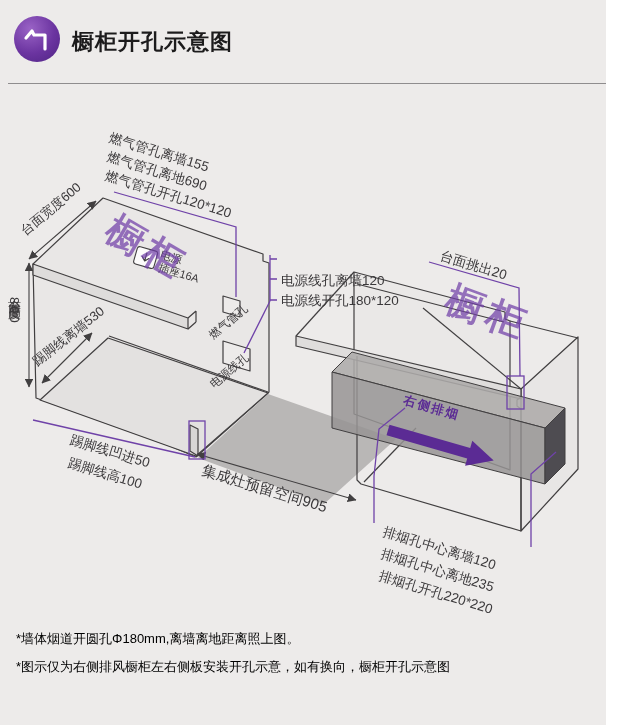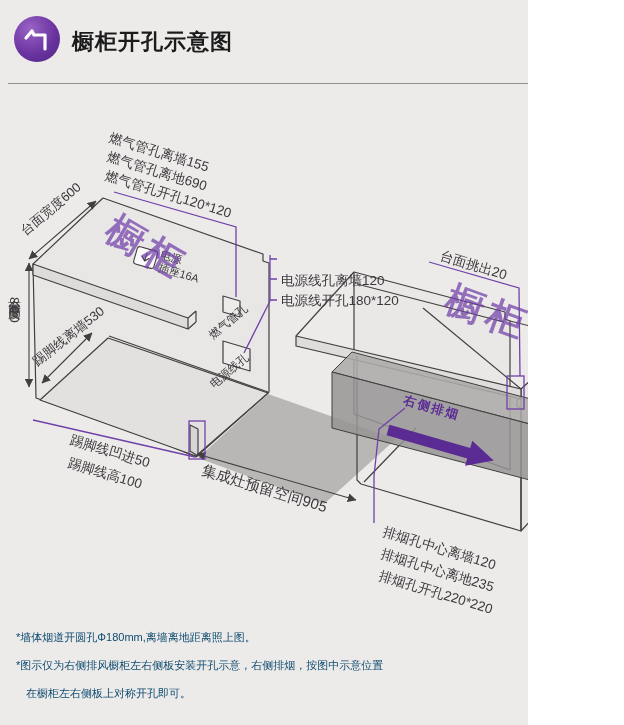--- a/index.html
+++ b/index.html
@@ -1,36 +1,36 @@
 <!DOCTYPE html>
 <html><head>
 <meta charset="utf-8">
 <style>
   html,body{margin:0;padding:0;}
   body{font-family:"Liberation Sans","DejaVu Sans",sans-serif;}
-  .page{position:relative;width:528px;height:725px;background:#edebea;overflow:hidden;}
+  .page{position:relative;width:606px;height:725px;background:#edebea;overflow:hidden;}
   .hdr-icon{position:absolute;left:14px;top:16px;width:46px;height:46px;border-radius:50%;
     background:radial-gradient(circle at 35% 28%,#9a63c6,#6b34a0 55%,#4e2383 100%);}
   .hdr-title{position:absolute;left:72px;top:27px;font-size:22px;font-weight:700;color:#1c1b1c;letter-spacing:1px;}
   .divider{position:absolute;left:8px;top:83px;width:608px;height:0;border-top:1px solid #8f8d8e;}
   svg.diagram{position:absolute;left:0;top:0;width:624px;height:725px;}
   .lbl{position:absolute;white-space:nowrap;color:#3b393b;transform-origin:0 0;font-size:13.5px;}
   .r17{transform:rotate(17deg);}
   .r16{transform:rotate(16deg);}
   .rm40{transform:rotate(-40deg);}
   .rm38{transform:rotate(-38deg);}
   .vert{writing-mode:vertical-rl;text-orientation:mixed;letter-spacing:2px;}
   .small{font-size:11px;}
   .holelbl{font-size:11.5px;}
   .big905{font-size:15px;}
   .cab{font-size:38px;font-weight:700;color:rgba(112,62,168,0.72);letter-spacing:5px;}
   .cabL{transform:rotate(30deg);}
   .cabR{transform:rotate(20deg);}
   .ductlbl{font-size:12.5px;font-weight:700;color:#5b2b94;letter-spacing:2px;}
-  .foot{position:absolute;font-size:11px;color:#0c4a6e;white-space:nowrap;}
+  .foot{position:absolute;font-size:13px;color:#000000;white-space:nowrap;}
 </style>
 </head>
 <body>
 
 <div class="page">
 
   <div class="hdr-icon">
     <svg width="46" height="46" viewBox="0 0 46 46">
       <path d="M12,22 L18,15 L20,19 L31,19 L31,33" fill="none" stroke="#ffffff" stroke-width="3.2" stroke-linecap="round" stroke-linejoin="round"></path>
     </svg>
@@ -129,16 +129,15 @@
 
   <div class="lbl r17" style="left:443px;top:247px;">台面挑出20</div>
   <div class="lbl cab cabR" style="left:456px;top:274px;">橱柜</div>
   <div class="lbl ductlbl r16" style="left:406px;top:392px;">右侧排烟</div>
 
   <div class="lbl r17" style="left:386px;top:523px;">排烟孔中心离墙120</div>
   <div class="lbl r17" style="left:384px;top:545px;">排烟孔中心离地235</div>
   <div class="lbl r17" style="left:382px;top:567px;">排烟孔开孔220*220</div>
 
   <div class="foot" style="left:16px;top:630px;">*墙体烟道开圆孔Φ180mm,离墙离地距离照上图。</div>
-  <div class="foot" style="left:16px;top:658px;">*图示仅为右侧排风橱柜左右侧板安装开孔示意，右侧排烟，按图中示意位置</div>
-  <div class="foot" style="left:26px;top:686px;">在橱柜左右侧板上对称开孔即可。</div>
+  <div class="foot" style="left:16px;top:658px;">*图示仅为右侧排风橱柜左右侧板安装开孔示意，如有换向，橱柜开孔示意图</div>
 
 </div>
 
 </body></html>

